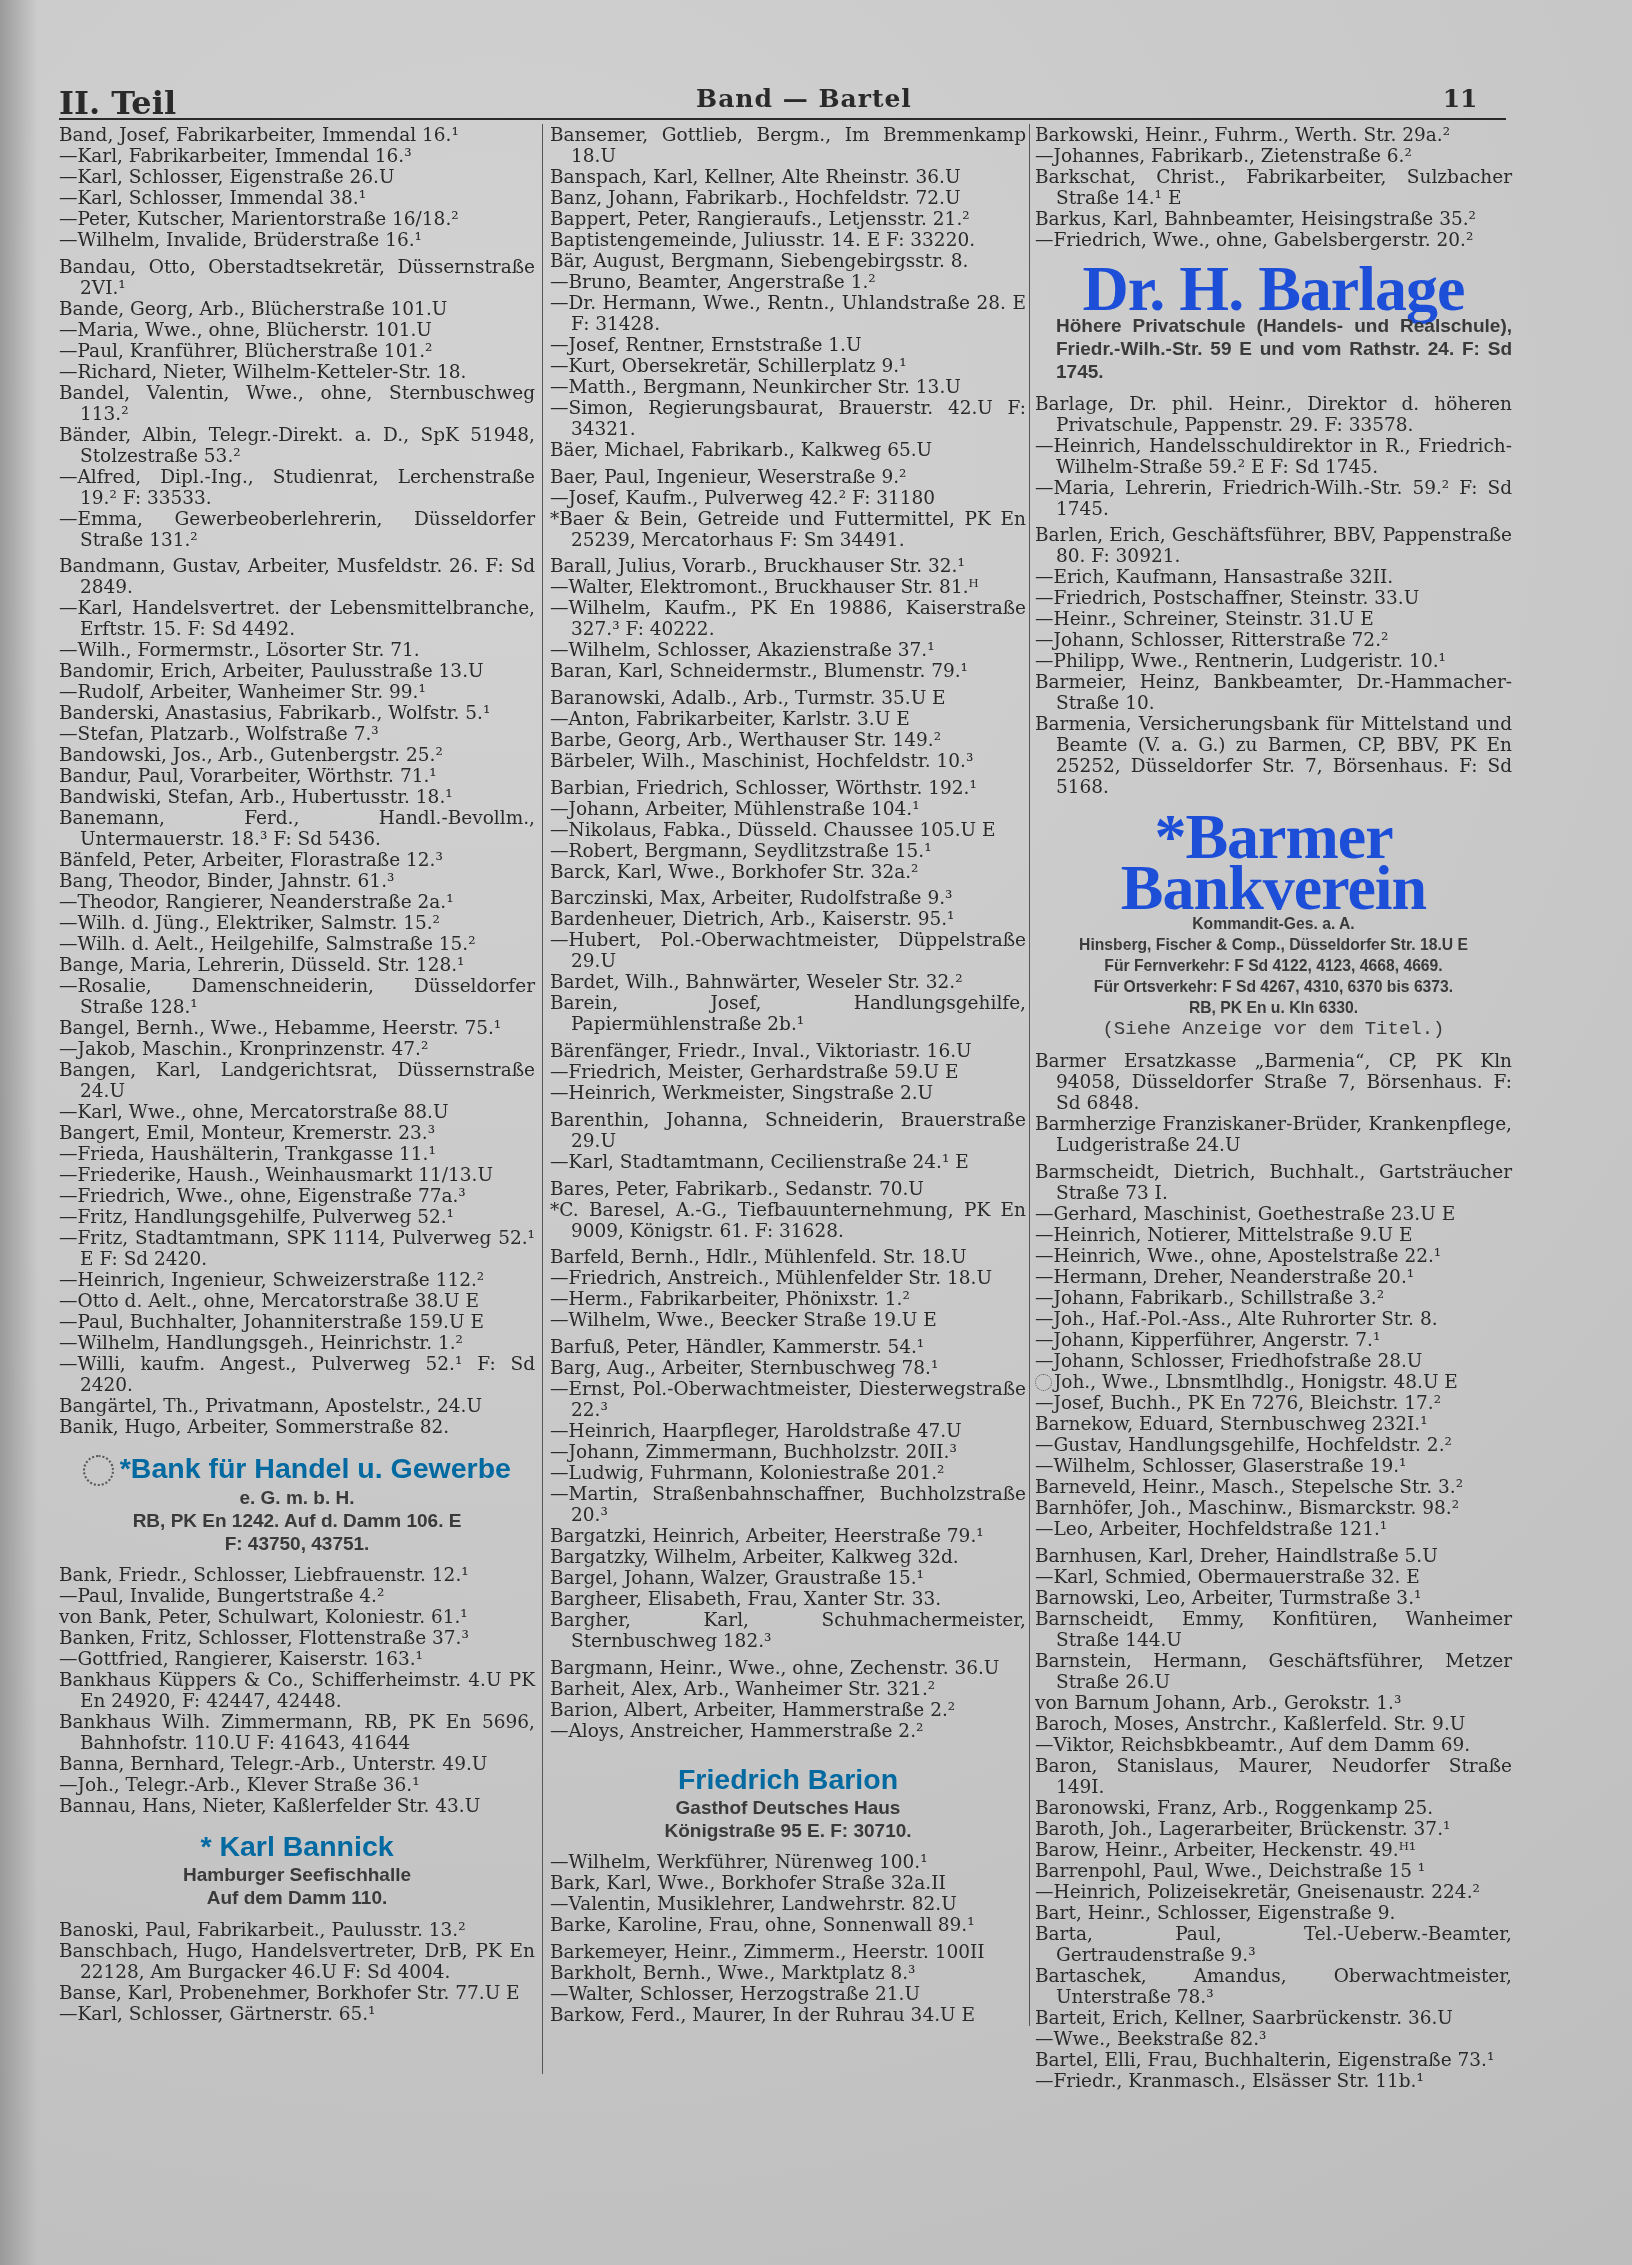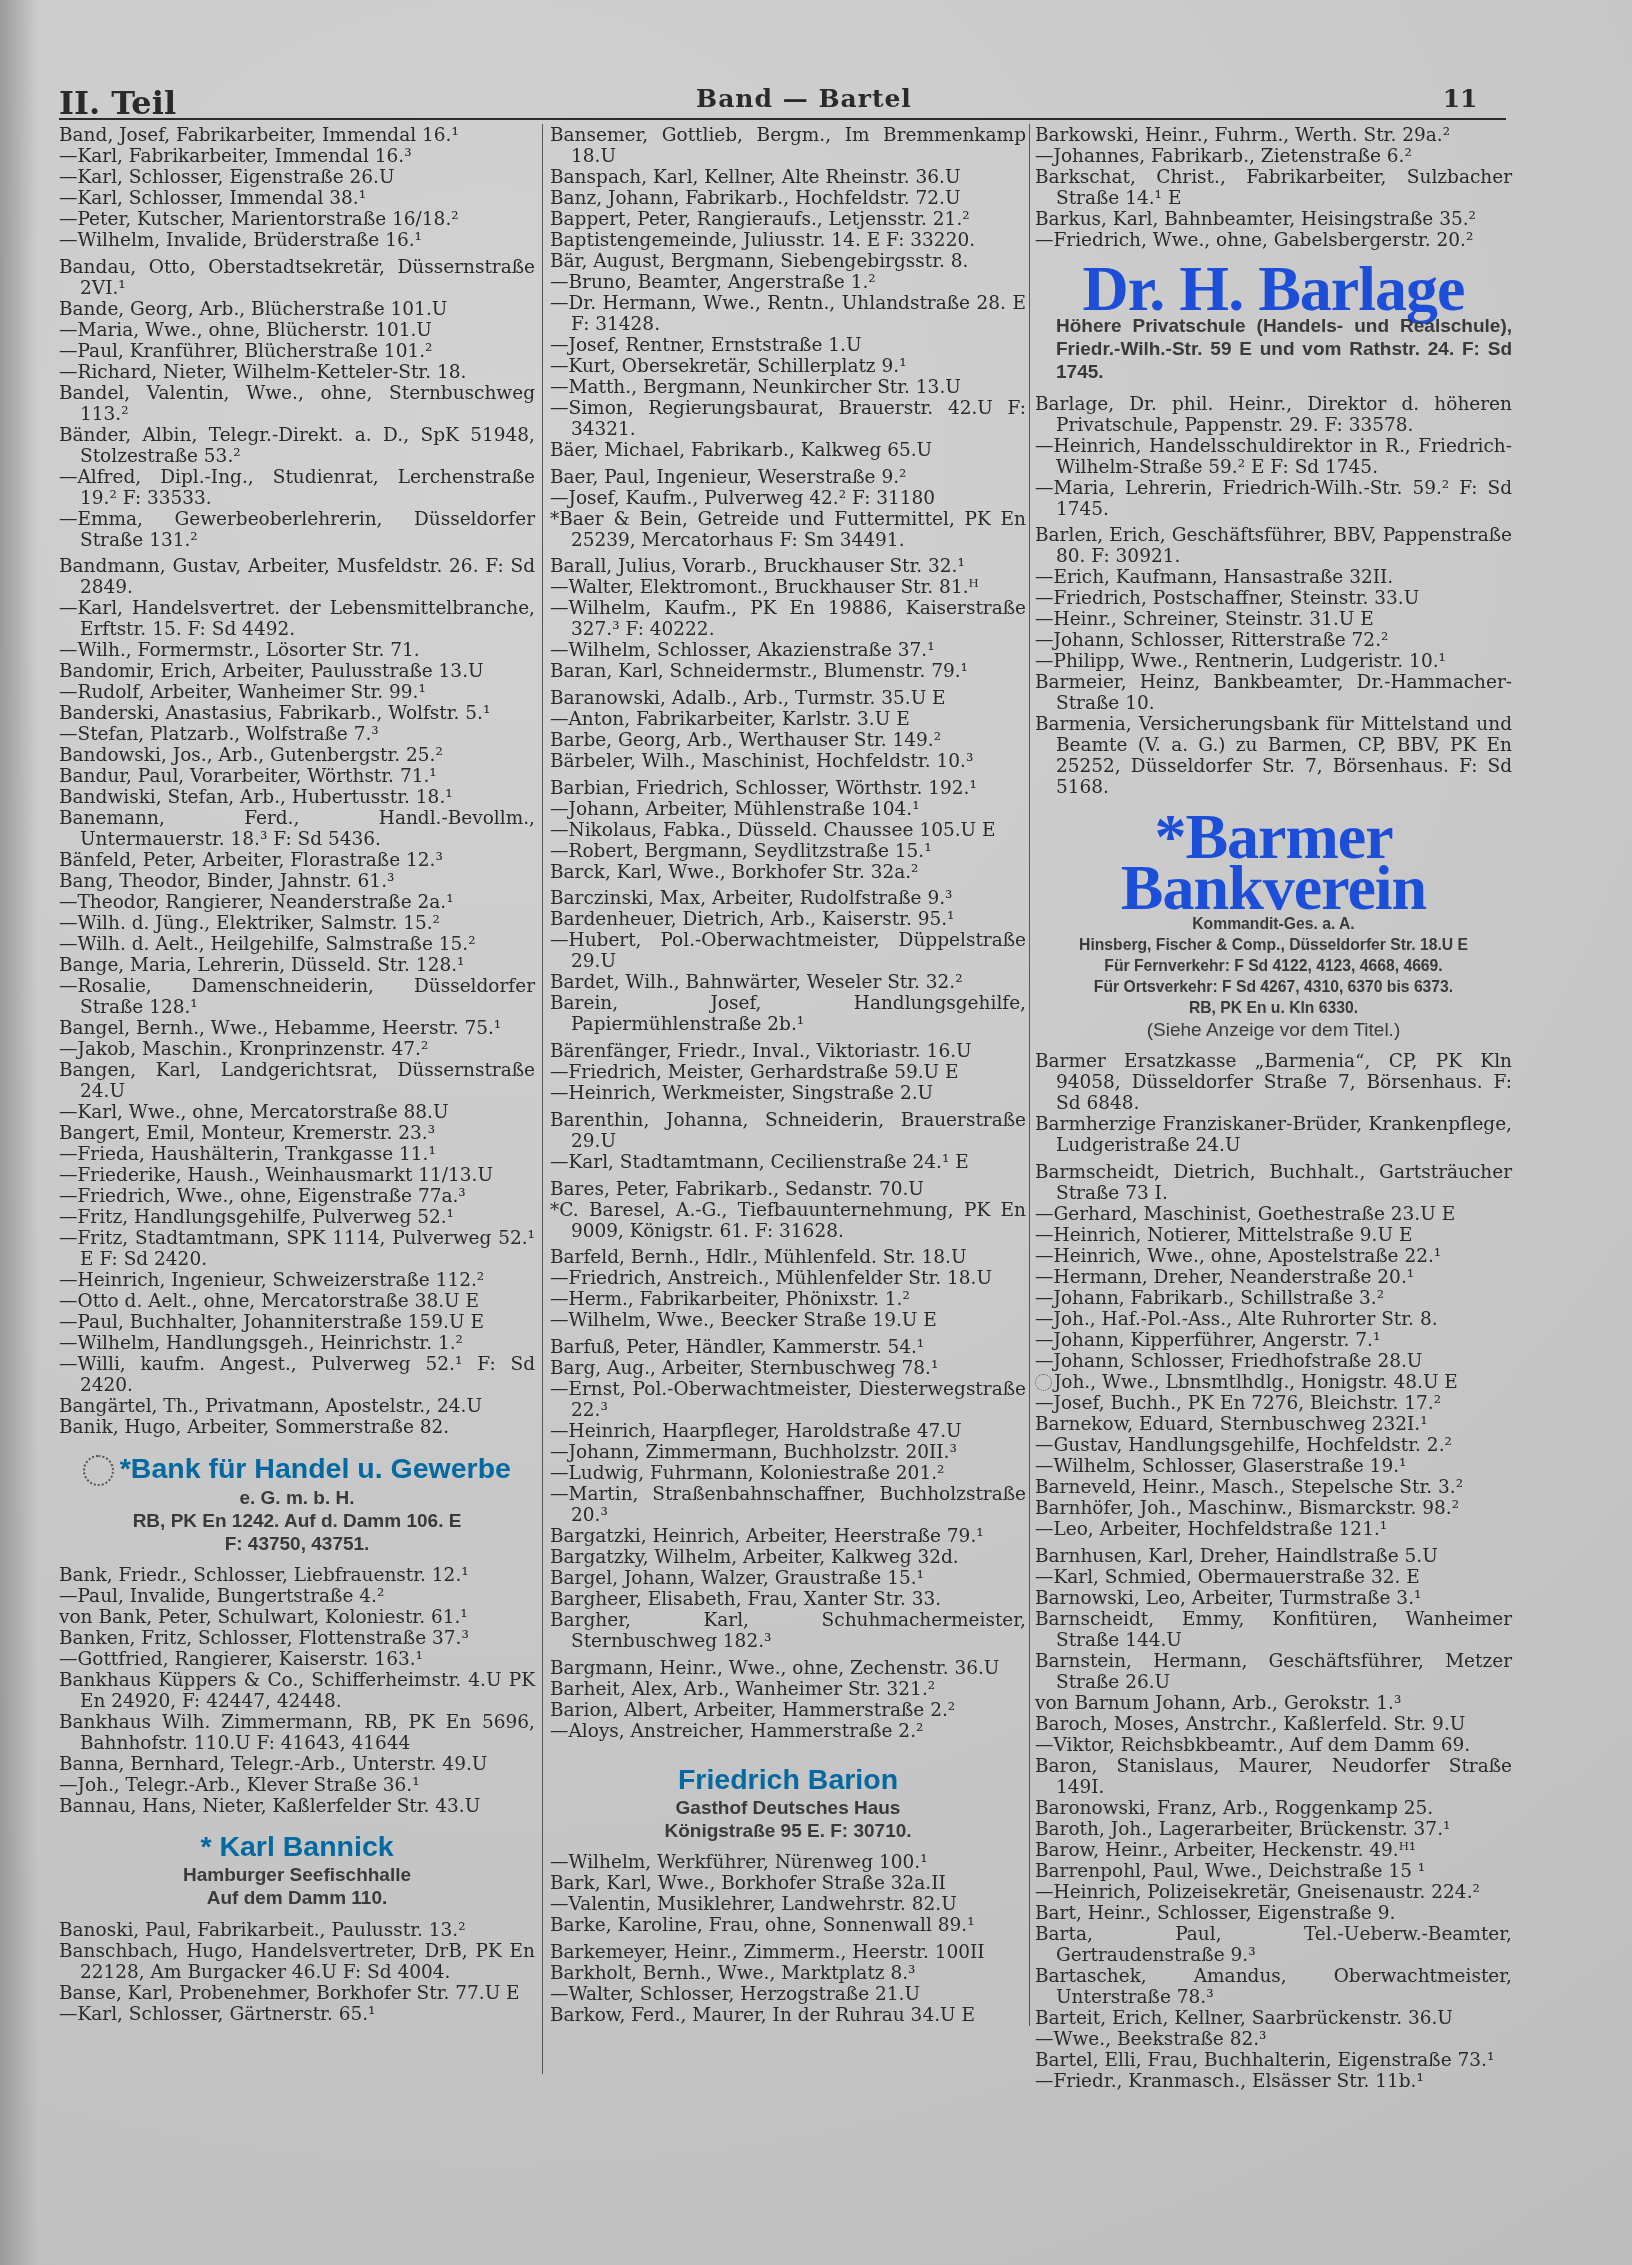--- a/index.html
+++ b/index.html
@@ -25,21 +25,21 @@
   .sep { position:absolute; top:124px; width:0; border-left:1.4px solid #555; }
   .sep1 { left:542px; height:1950px; }
   .sep2 { left:1029px; height:1902px; }
   .entry { text-align:justify; text-align-last:left; padding-left:21px; text-indent:-21px; margin:0; }
   .entry.sp { margin-top:5.7px; }
   .ad { text-align:center; margin:13.3px 0 9.5px 0; font-family:"Liberation Sans", sans-serif; }
   .ad .big { font-weight:bold; font-size:28.5px; line-height:34px; color:#0369a1; }
   .ad .huge { font-weight:bold; font-size:64px; line-height:51px; color:#1d4ed8; font-family:Liberation Serif, serif; letter-spacing:-1px; }
   .ad .line { font-size:19px; line-height:23px; font-weight:bold; color:#3a3a3a; }
   .ad .line.sm { font-size:15.7px; line-height:21px; }
-  .ad .line.serif { font-family:Liberation Sans, sans-serif; font-weight:normal; }
+  .ad .line.serif { font-family:Liberation Mono, monospace; font-weight:normal; }
   .wreath { display:inline-block; width:27px; height:27px; border:2.9px dotted #555; border-radius:50%; vertical-align:middle; margin-right:5.7px; }
   .wreath-sm { display:inline-block; width:15px; height:15px; border:1.9px dotted #555; border-radius:50%; vertical-align:middle; margin-right:1.9px; text-indent:0; }
   .entry .wreath-sm { margin-left:0; }
 </style>
 </head>
 <body>
 
 <div class="left-shadow"></div>
 
 <div class="header">

